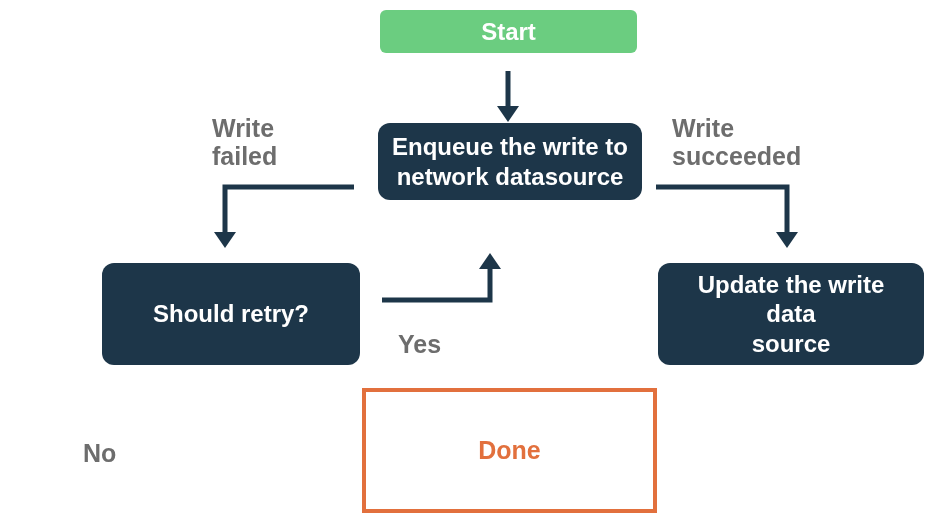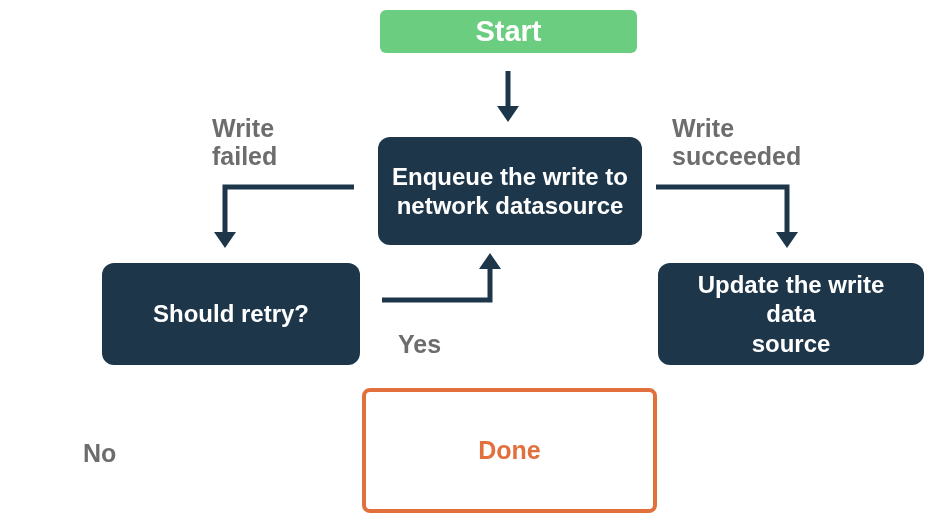--- a/index.html
+++ b/index.html
@@ -25,36 +25,36 @@
   .node{
     position:absolute;box-sizing:border-box;
     display:flex;align-items:center;justify-content:center;
     text-align:center;font-weight:bold;
     background:var(--node-fill);color:var(--node-text);
     border-radius:12px;font-size:24px;line-height:1.22;
     white-space:pre-line;padding:0 12px;
   }
   .node-start{
     background:var(--start-fill);
-    border-radius:6px;font-size:29px;
+    border-radius:6px;font-size:24px;
   }
   .node-done{
     background:transparent;
     border:4px solid var(--done-accent);
     color:var(--done-accent);
-    border-radius:8px;font-size:25px;
+    border-radius:0;font-size:25px;
   }
   .edge-label{
     position:absolute;color:var(--edge-label-text);
     font-weight:bold;font-size:25px;line-height:28px;
     text-align:left;white-space:pre-line;
   }
   
   #node-start{left:380px;top:10px;width:257px;height:43px;}
-  #node-enqueue{left:378px;top:137px;width:264px;height:108px;}
+  #node-enqueue{left:378px;top:123px;width:264px;height:77px;}
   #node-should-retry{left:102px;top:263px;width:258px;height:102px;}
   #node-update-local{left:658px;top:263px;width:266px;height:102px;}
   #node-done{left:362px;top:388px;width:295px;height:125px;}
   #label-write-failed{left:212px;top:114px;width:130px;}
   #label-write-succeeded{left:672px;top:114px;width:170px;}
   #label-yes{left:398px;top:330px;width:100px;}
   #label-no{left:83px;top:439px;width:80px;}
 </style>
 </head>
 <body>

